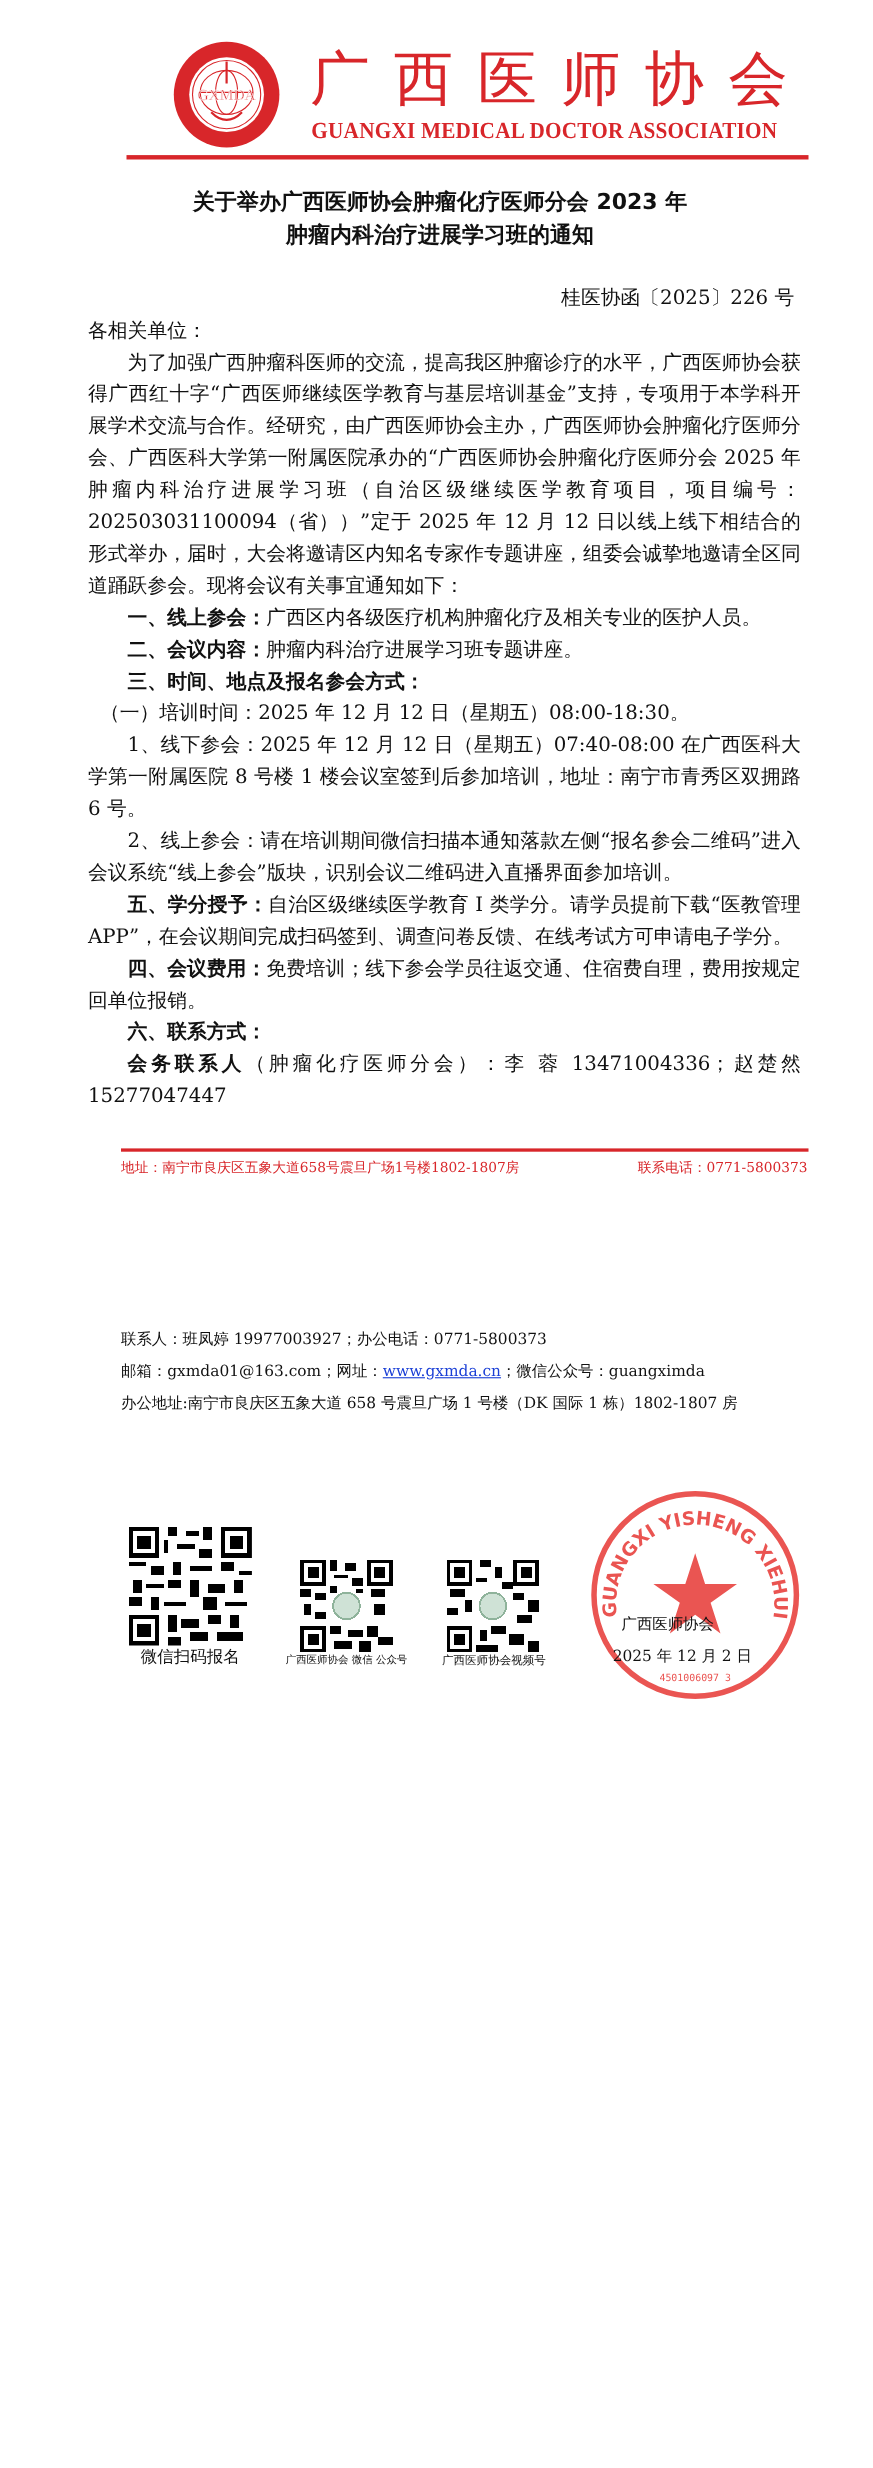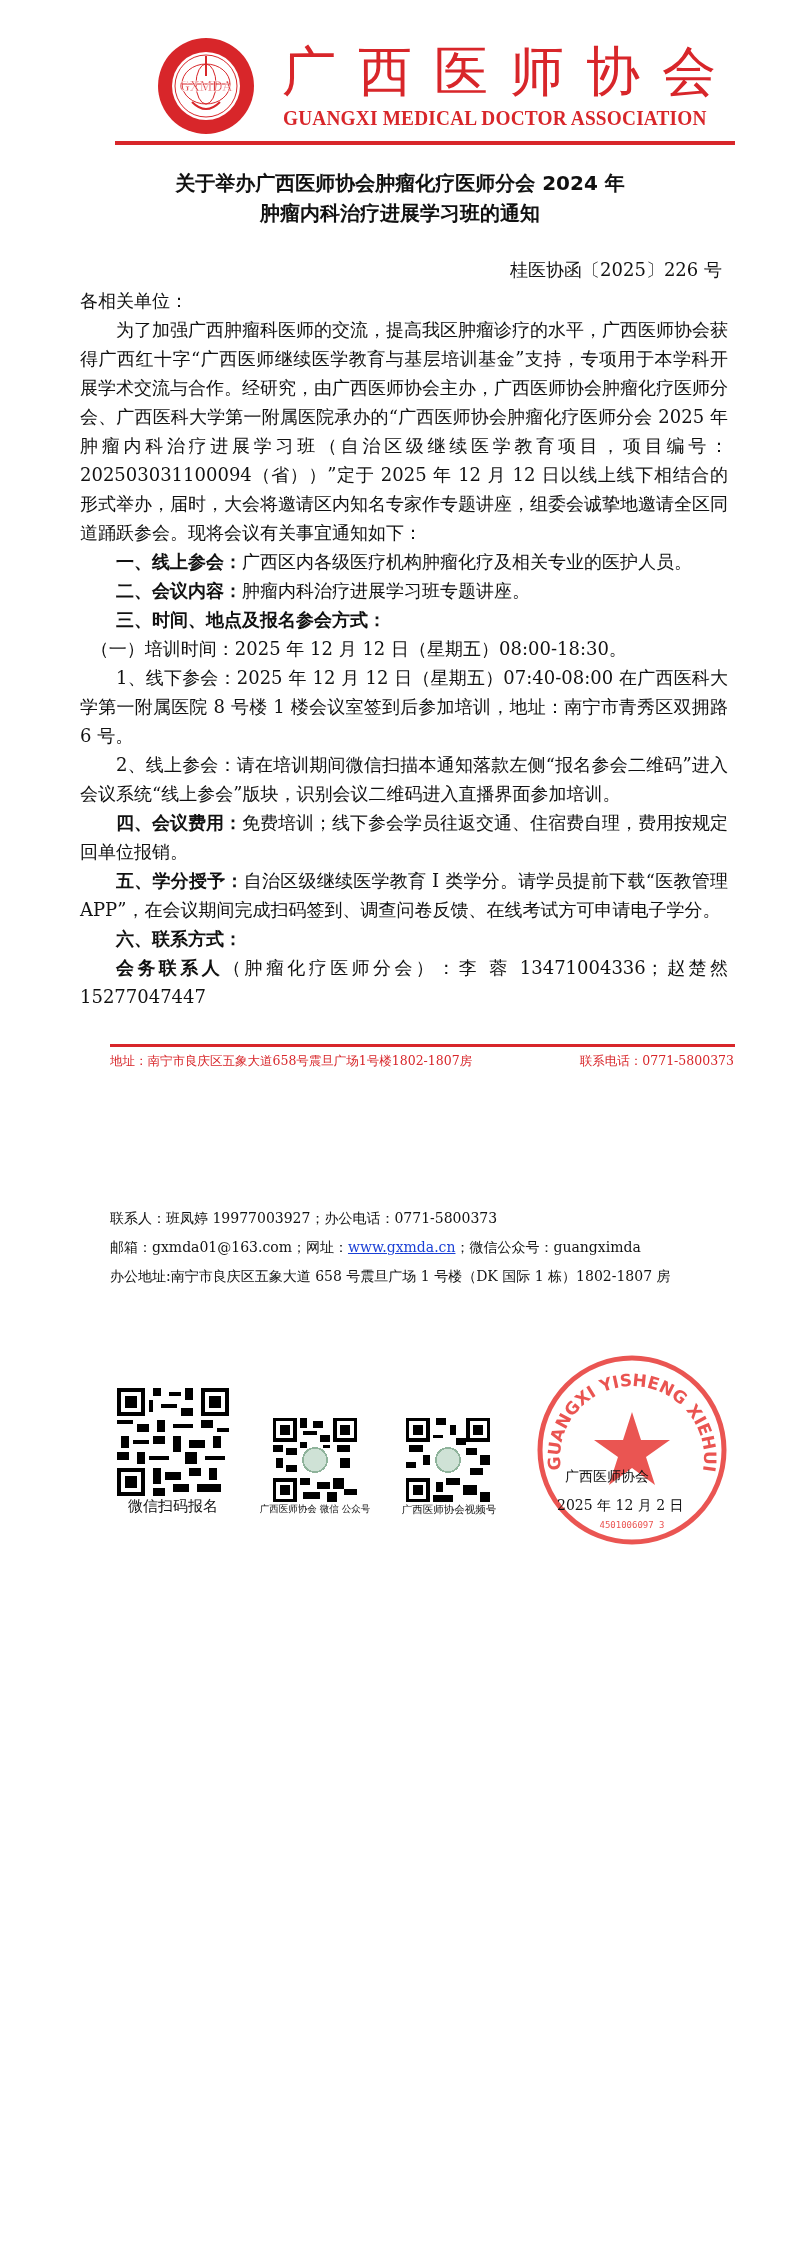--- a/index.html
+++ b/index.html
@@ -58,36 +58,36 @@
     <line x1="50" y1="20" x2="50" y2="40" stroke="#d8262a" stroke-width="2"></line>
     <path d="M36 66 Q50 80 64 66" fill="none" stroke="#d8262a" stroke-width="2"></path>
     <text x="50" y="55" text-anchor="middle" font-family="Liberation Serif, serif" font-size="14" fill="#d8262a" stroke="#fff" stroke-width="0.4">GXMDA</text>
   </svg>
 </div>
 <div class="abs org-cn">广西医师协会</div>
 <div class="abs org-en">GUANGXI MEDICAL DOCTOR ASSOCIATION</div>
 <div class="abs header-line"></div>
 
 <div class="abs title">
-  <div>关于举办广西医师协会肿瘤化疗医师分会 2024 年</div>
+  <div>关于举办广西医师协会肿瘤化疗医师分会 2023 年</div>
   <div>肿瘤内科治疗进展学习班的通知</div>
 </div>
 <div class="abs docno">桂医协函〔2025〕226 号</div>
 
 <div class="abs body">
   <p>各相关单位：</p>
   <p class="indent">为了加强广西肿瘤科医师的交流，提高我区肿瘤诊疗的水平，广西医师协会获得广西红十字“广西医师继续医学教育与基层培训基金”支持，专项用于本学科开展学术交流与合作。经研究，由广西医师协会主办，广西医师协会肿瘤化疗医师分会、广西医科大学第一附属医院承办的“广西医师协会肿瘤化疗医师分会 2025 年肿瘤内科治疗进展学习班（自治区级继续医学教育项目，项目编号：202503031100094（省））”定于 2025 年 12 月 12 日以线上线下相结合的形式举办，届时，大会将邀请区内知名专家作专题讲座，组委会诚挚地邀请全区同道踊跃参会。现将会议有关事宜通知如下：</p>
   <p class="indent"><span class="bold">一、线上参会：</span><span>广西区内各级医疗机构肿瘤化疗及相关专业的医护人员。</span></p>
   <p class="indent"><span class="bold">二、会议内容：</span><span>肿瘤内科治疗进展学习班专题讲座。</span></p>
   <p class="indent bold">三、时间、地点及报名参会方式：</p>
   <p class="indent" style="text-indent:0.6em">（一）培训时间：2025 年 12 月 12 日（星期五）08:00-18:30。</p>
   <p class="indent">1、线下参会：2025 年 12 月 12 日（星期五）07:40-08:00 在广西医科大学第一附属医院 8 号楼 1 楼会议室签到后参加培训，地址：南宁市青秀区双拥路 6 号。</p>
   <p class="indent">2、线上参会：请在培训期间微信扫描本通知落款左侧“报名参会二维码”进入会议系统“线上参会”版块，识别会议二维码进入直播界面参加培训。</p>
+  <p class="indent"><span class="bold">五、学分授予：</span><span>自治区级继续医学教育 I 类学分。请学员提前下载“医教管理 APP”，在会议期间完成扫码签到、调查问卷反馈、在线考试方可申请电子学分。</span></p>
   <p class="indent"><span class="bold">四、会议费用：</span><span>免费培训；线下参会学员往返交通、住宿费自理，费用按规定回单位报销。</span></p>
-  <p class="indent"><span class="bold">五、学分授予：</span><span>自治区级继续医学教育 I 类学分。请学员提前下载“医教管理 APP”，在会议期间完成扫码签到、调查问卷反馈、在线考试方可申请电子学分。</span></p>
   <p class="indent bold">六、联系方式：</p>
   <p class="indent"><span class="bold">会务联系人</span><span>（肿瘤化疗医师分会）：李  蓉 13471004336；赵楚然 15277047447</span></p>
 </div>
 
 <div class="abs footer-line"></div>
 <div class="abs footer-addr">地址：南宁市良庆区五象大道658号震旦广场1号楼1802-1807房</div>
 <div class="abs footer-tel">联系电话：0771-5800373</div>
 
 <div class="abs contact">
   <p>联系人：班凤婷 19977003927；办公电话：0771-5800373</p>

